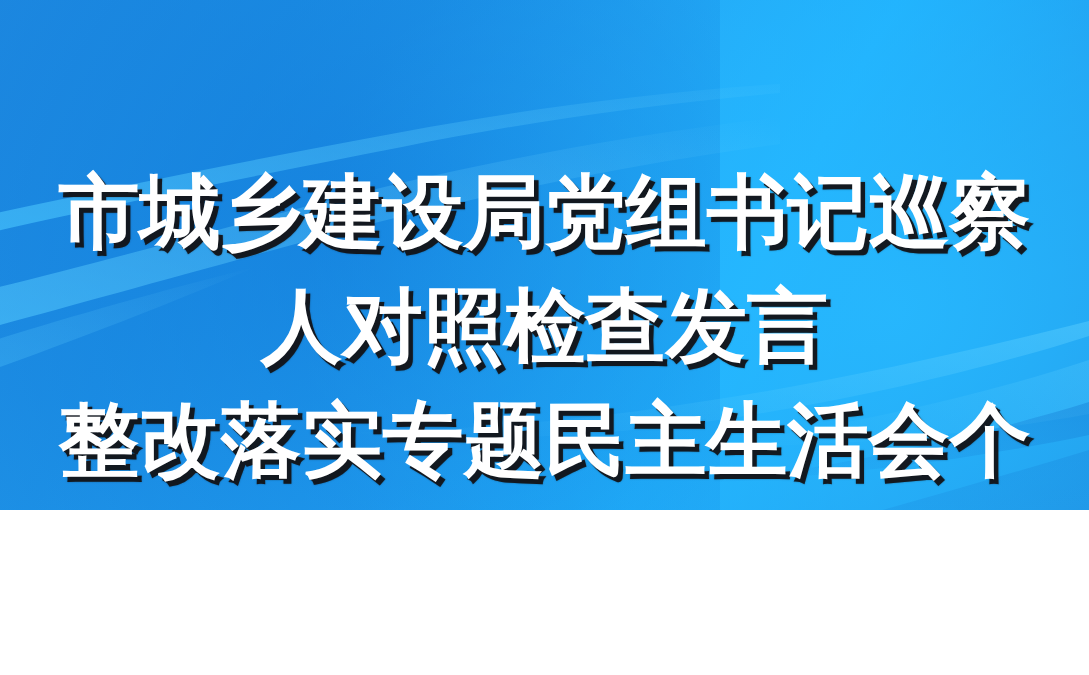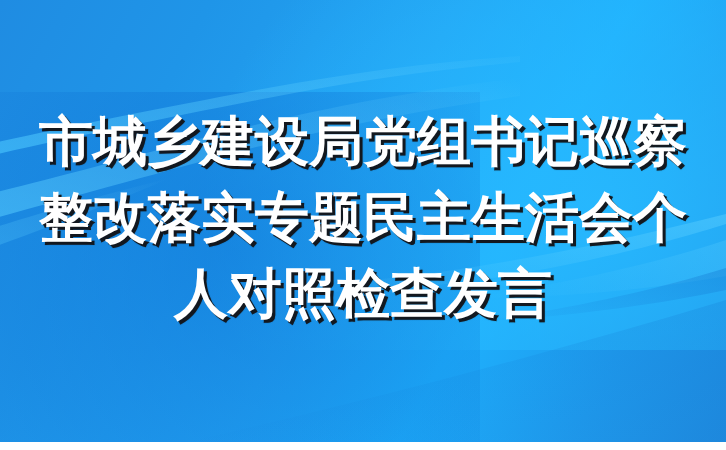--- a/index.html
+++ b/index.html
@@ -3,23 +3,23 @@
 <meta charset="utf-8">
 <style>
   html, body {
     margin: 0;
     padding: 0;
     background: #ffffff;
   }
   #banner {
     position: relative;
     width: 726px;
-    height: 442px;
+    height: 340px;
     overflow: hidden;
-    font-family: Liberation Serif, serif;
+    font-family: Liberation Sans, sans-serif;
   }
 
   
   .bg-base {
     position: absolute;
     inset: 0;
     background: linear-gradient(118deg,
                 #1f8ce2 0%,
                 #1f95e8 22%,
                 #23a5f4 48%,
@@ -124,17 +124,17 @@
                C 560,284 648,266 726,240 Z"></path>
 
       <path fill="url(#gDark1)" d="M 726,268 C 648,292 556,312 470,322 C 556,318 650,306 726,290 Z"></path>
 
       <path fill="url(#gDark1)" opacity="0.6" d="M 726,300 L 726,450 L 150,450 C 300,418 520,362 726,300 Z"></path>
     </svg>
   </div>
 
   <div class="headline">
     <span class="hl-line">市城乡建设局党组书记巡察</span>
+    <span class="hl-line">人对照检查发言</span>
     <span class="hl-line">整改落实专题民主生活会个</span>
-    <span class="hl-line">人对照检查发言</span>
   </div>
 
 </div>
 
 </body></html>

